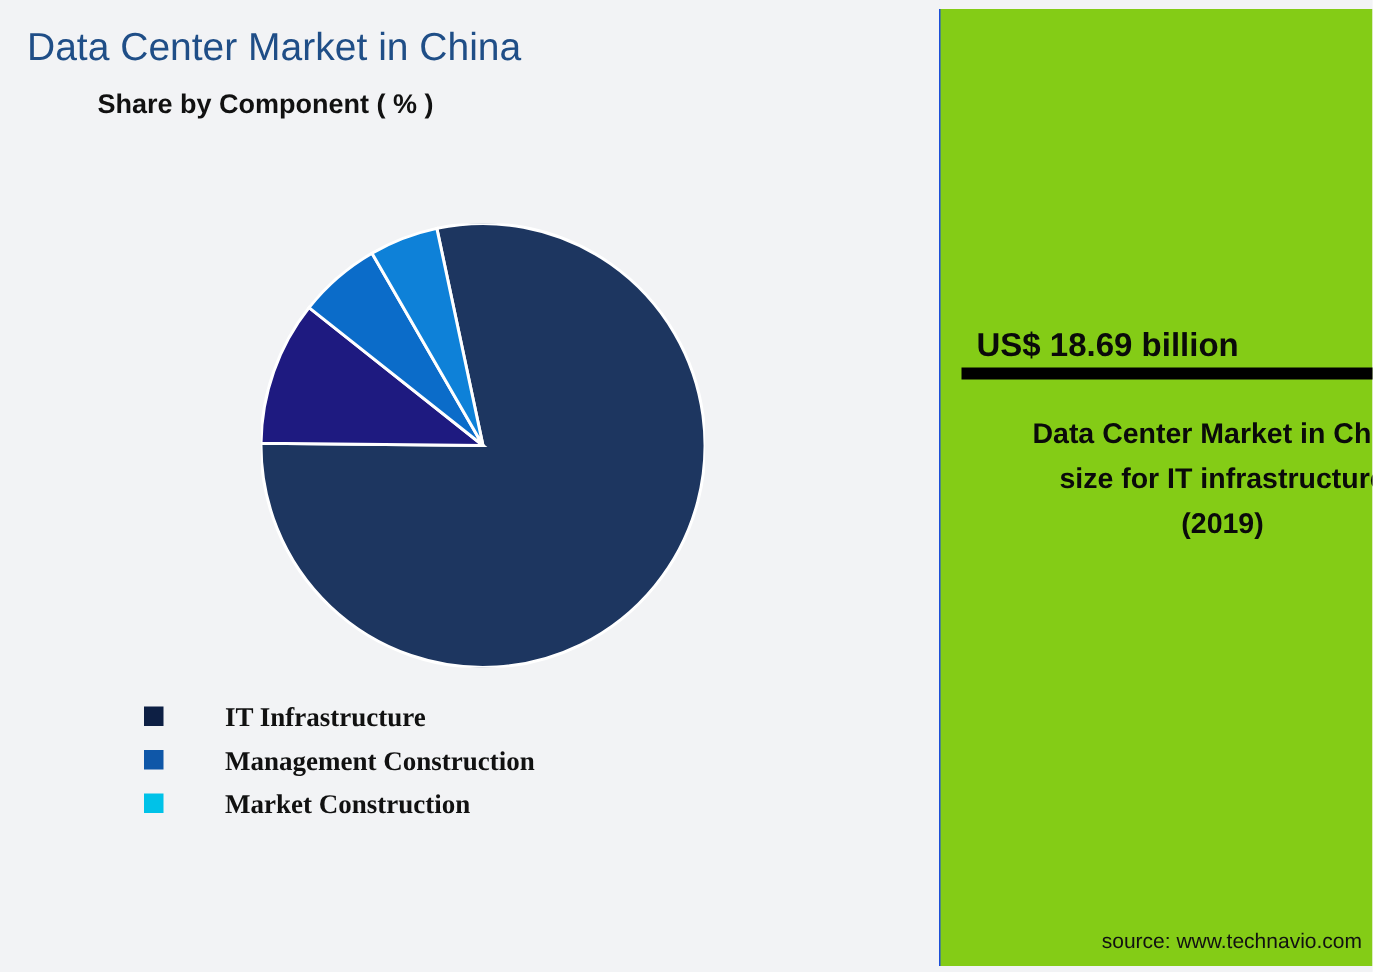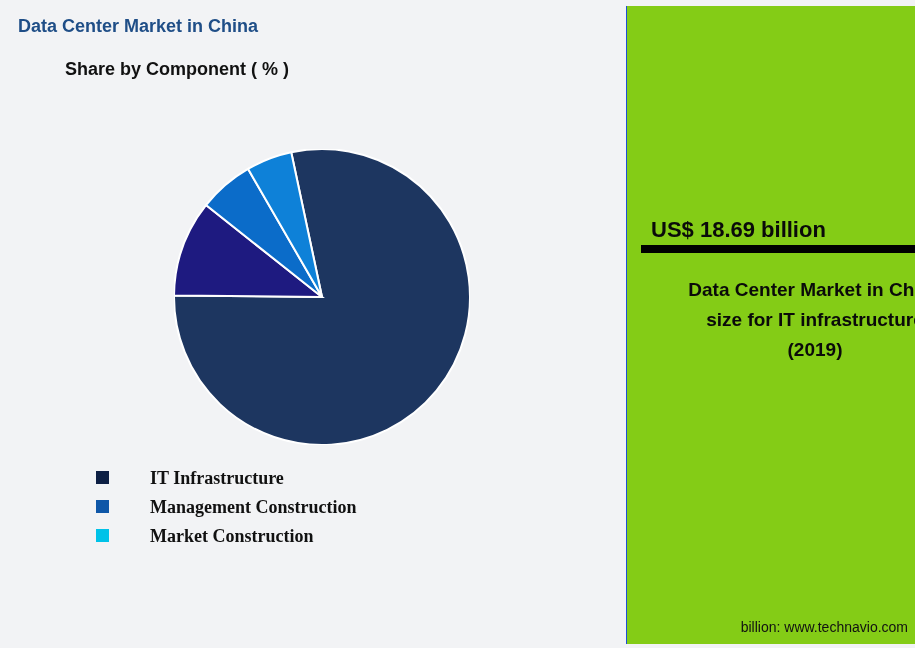--- a/index.html
+++ b/index.html
@@ -26,22 +26,22 @@
     left: 0;
     top: 0;
     width: 620px;
     height: 648px;
     background: #f2f3f5;
   }
   #chart-title {
     position: absolute;
     left: 18px;
     top: 16px;
-    font-size: 18px;
-    font-weight: bold;
+    font-size: 26px;
+    font-weight: normal;
     color: #1f4e87;
     letter-spacing: 0px;
     white-space: nowrap;
   }
   #chart-subtitle {
     position: absolute;
     left: 18px;
     top: 59px;
     font-size: 18px;
     font-weight: bold;
@@ -183,17 +183,17 @@
   </div>
 
   <div id="right-panel">
 
     <div id="kpi-value">US$ 18.69 billion</div>
 
     <div id="kpi-rule"></div>
 
     <div id="kpi-caption">Data Center Market in China size for IT infrastructure (2019)</div>
 
-    <div id="source-note">billion: www.technavio.com</div>
+    <div id="source-note">source: www.technavio.com</div>
 
   </div>
 
 </div>
 
 </body></html>

